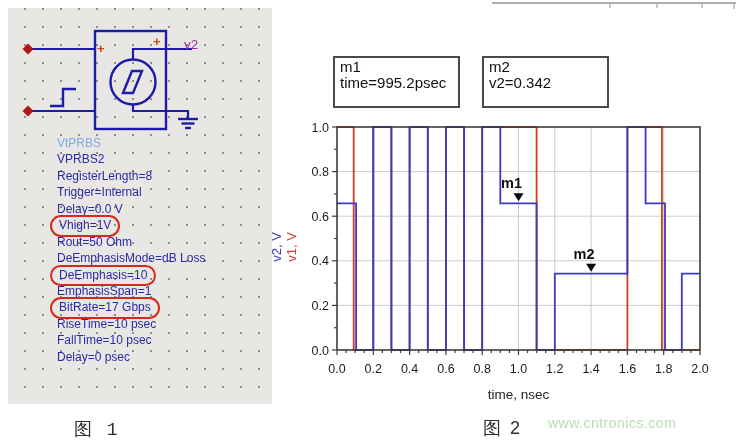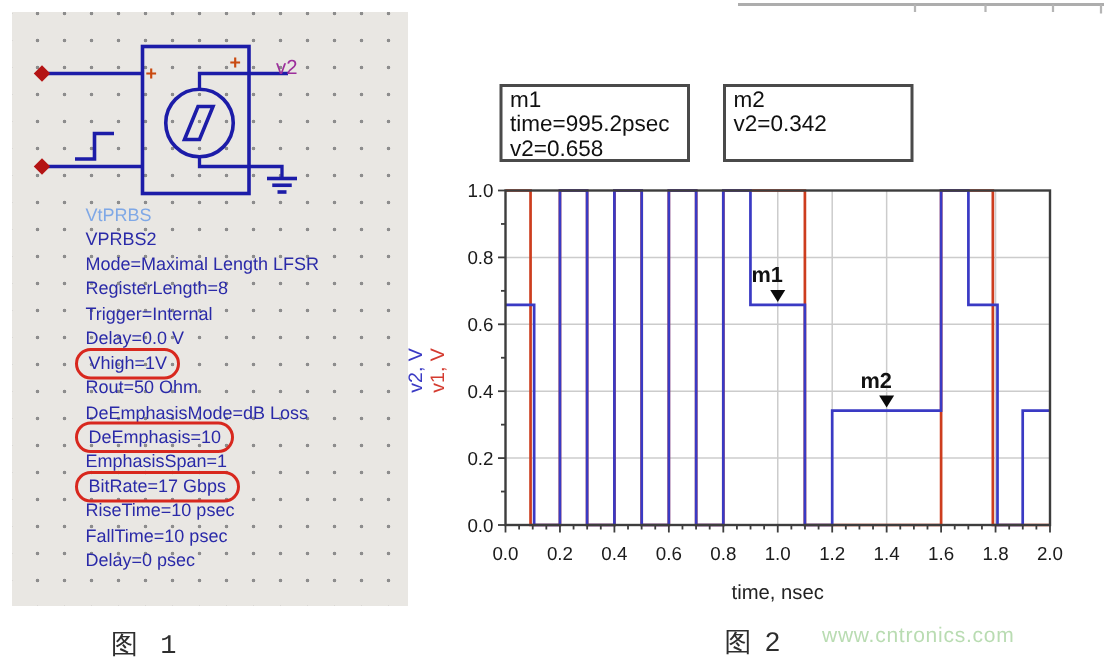--- a/index.html
+++ b/index.html
@@ -63,21 +63,20 @@
       </g>
 
       <text x="89" y="45" font-size="13" font-weight="bold" fill="#c94a10">+</text>
       <text x="145" y="38" font-size="13" font-weight="bold" fill="#c94a10">+</text>
       <text x="176" y="41" font-size="13.5" fill="#9c2f9c">v2</text>
     </svg>
 
     <div id="param-list">
       <div class="pline first">VtPRBS</div>
       <div class="pline">VPRBS2</div>
-      <div class="pline">Mode=Maximal Length LFSR</div>
       <div class="pline">RegisterLength=8</div>
       <div class="pline">Trigger=Internal</div>
       <div class="pline">Delay=0.0 V</div>
       <div class="pline"><span class="circled">Vhigh=1V</span></div>
       <div class="pline">Rout=50 Ohm</div>
       <div class="pline">DeEmphasisMode=dB Loss</div>
       <div class="pline"><span class="circled">DeEmphasis=10</span></div>
       <div class="pline">EmphasisSpan=1</div>
       <div class="pline"><span class="circled">BitRate=17 Gbps</span></div>
       <div class="pline">RiseTime=10 psec</div>
@@ -90,21 +89,20 @@
     <line x1="4" y1="3" x2="248" y2="3" stroke="#adadad" stroke-width="2"></line>
     <line x1="122" y1="3" x2="122" y2="8" stroke="#b5b5b5" stroke-width="1.5"></line>
     <line x1="169" y1="3" x2="169" y2="8" stroke="#b5b5b5" stroke-width="1.5"></line>
     <line x1="214" y1="3" x2="214" y2="8" stroke="#b5b5b5" stroke-width="1.5"></line>
     <line x1="246" y1="3" x2="246" y2="9" stroke="#b5b5b5" stroke-width="1.5"></line>
   </svg>
 
   <div id="m1-box" class="marker-box">
     <div>m1</div>
     <div>time=995.2psec</div>
-    <div>v2=0.658</div>
   </div>
   <div id="m2-box" class="marker-box">
     <div>m2</div>
     <div>v2=0.342</div>
   </div>
 
   <svg id="chart" width="476" height="332" viewBox="0 0 476 332">
       <g>
         <line x1="113.30000000000001" y1="17" x2="113.30000000000001" y2="240" stroke="#cccccc" stroke-width="1"></line>
         <line x1="149.60000000000002" y1="17" x2="149.60000000000002" y2="240" stroke="#cccccc" stroke-width="1"></line>

